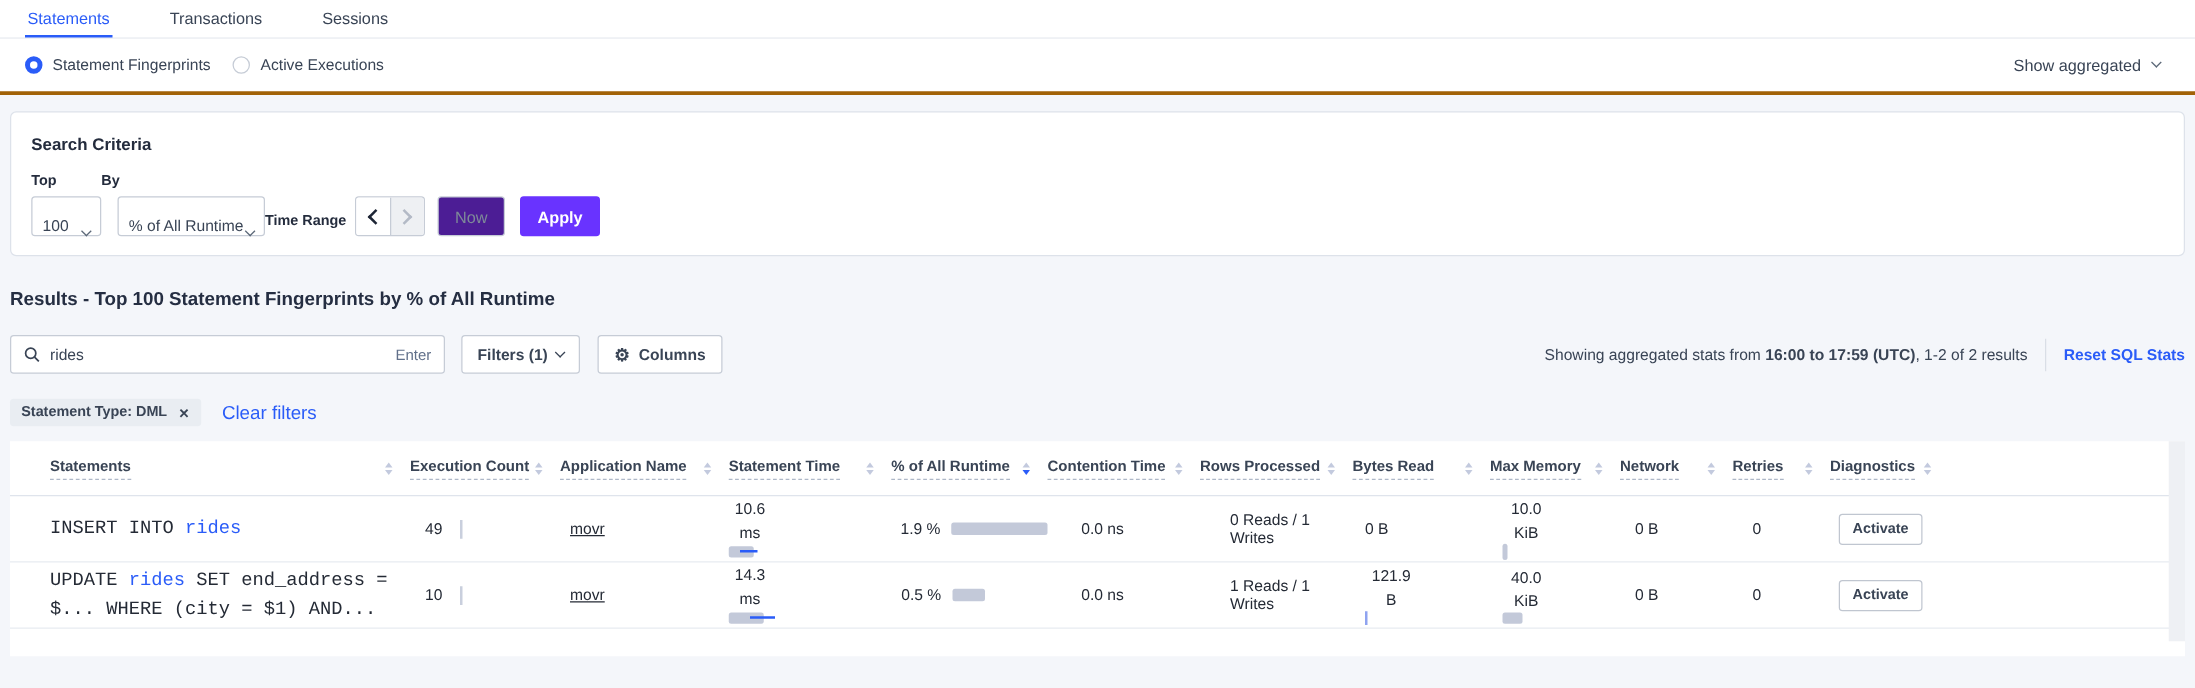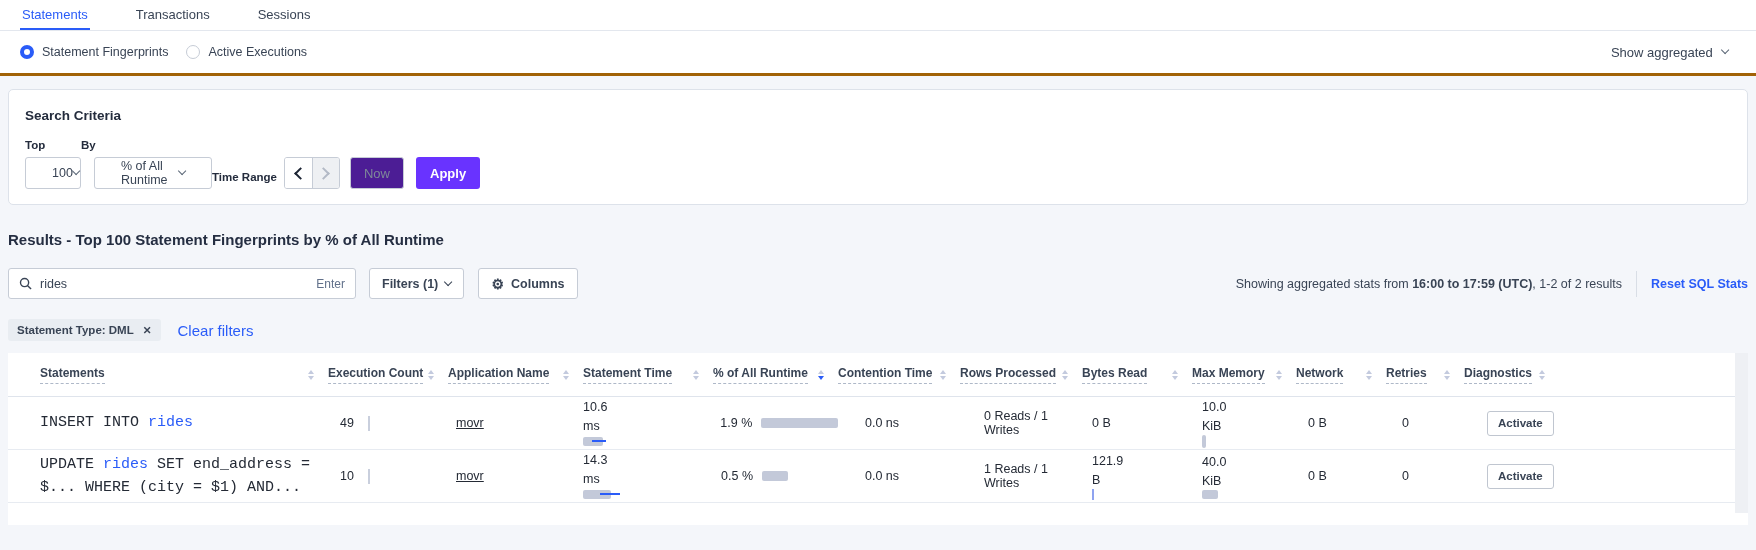--- a/index.html
+++ b/index.html
@@ -24,21 +24,21 @@
   .chev { display:inline-block; border:solid #5c6878; border-width:0 1.6px 1.6px 0; padding:2.6px; transform:rotate(45deg); margin-top:-3px; }
   .chev.lt { transform:rotate(135deg); border-color:#1d2535; border-width:0 2.2px 2.2px 0; padding:3.5px; margin:0 -2px 0 2px;}
   .chev.rt { transform:rotate(-45deg); border-color:#b3bac6; border-width:0 2.2px 2.2px 0; padding:3.5px; margin:0 2px 0 -2px;}
   
   .content { padding:13px 8px 0; }
   .card { background:#fff; border:1px solid #dde2ea; border-radius:5px; padding:18px 16px 15px; }
   .card-title { font-size:13.5px; font-weight:700; color:#242c3d; margin-bottom:16px; }
   .controls { display:flex; align-items:flex-end; }
   .field { display:flex; flex-direction:column; }
   .field .flabel { font-size:11.5px; font-weight:700; color:#242c3d; margin-bottom:6px; }
-  .select { height:32px; border:1px solid #c6ccd6; border-radius:3px; background:#fff; display:flex; align-items:center; padding:0 26px; font-size:12.5px; color:#394455; cursor:pointer; }
+  .select { height:32px; border:1px solid #c6ccd6; border-radius:3px; background:#fff; display:flex; align-items:flex-end; padding:0 8px; font-size:12.5px; color:#394455; cursor:pointer; }
   .select .chev { margin-left:auto; }
   .w-top { width:56px; }  .w-by { width:118px; margin-left:13px; }  .w-tr { width:209px; margin-left:14px; }
   .badge { background:#e7ebf1; border-radius:3px; padding:2px 7px; font-size:11.5px; color:#4a5568; margin-right:10px; }
   .arrowgrp { display:flex; height:32px; border:1px solid #c6ccd6; border-radius:3px; overflow:hidden; margin-left:7px; }
   .abtn { width:27px; display:flex; align-items:center; justify-content:center; background:#fff; border:none; cursor:pointer; }
   .abtn.next { background:#eef0f3; border-left:1px solid #c6ccd6; cursor:default; }
   .nowbtn { height:32px; margin-left:10px; border:1px solid #c6ccd6; border-radius:3px; background:#4c1d95; color:#7e8999; font-size:13px; padding:0 13px; font-family:inherit; }
   .applybtn { height:32px; margin-left:12px; border:none; border-radius:3px; background:#6933ff; color:#fff; font-size:13px; font-weight:700; padding:0 14px; font-family:inherit; cursor:pointer; }
   
   .results-heading { margin-top:26px; font-size:15px; font-weight:700; color:#252e42; }
@@ -75,28 +75,28 @@
   .c4{width:125px;} .c5{width:122px;} .c6{width:122px;} .c7{width:110px;}
   .c8{width:104px;} .c9{width:90px;} .c10{width:78px;} .c11{width:95px;}
   .pad8{padding-left:8px;text-decoration:underline;} .pad10{padding-left:10px;} .pad12{padding-left:12px;}
   .pad16{padding-left:16px;} .pad24{padding-left:24px;} .pad27{padding-left:27px;}
   .sql { font-family:"Liberation Mono","DejaVu Sans Mono",monospace; font-size:15px; color:#242a35; line-height:1.55; padding-right:14px; cursor:pointer; }
   .sql-ident { color:#2a5cf8; }
   .num { display:inline-block; width:26px; text-align:right; }
   .vbar { display:inline-block; background:#c9cfdd; margin-left:14px; }
   .vbar2 { display:inline-block; background:#8fa3f0; }
   .mini { display:flex; flex-direction:column; line-height:1.45; }
-  .val-wrap { display:inline-block; max-width:34px; }
+  .val-wrap { display:inline-block; max-width:34px;text-align:center; }
   .w42 { max-width:42px; } .w38 { max-width:38px; }
   .hbar { display:inline-block; background:#c3c9d9; border-radius:2px; height:9px; }
   .hbar-wrap { position:relative; height:11px; margin-top:2px; }
   .hbar-wrap .hbar { position:absolute; left:0; top:0; }
   .bline { position:absolute; top:3px; height:2.5px; background:#2a5cf8; }
   .pct { display:inline-block; width:40px; text-align:right; margin-right:9px; }
-  .activate { margin-left:23px; height:25px; padding:0 10px; border:1px solid #c0c6d0; border-radius:3px; background:#fff; font-size:11.5px; font-weight:700; color:#394455; font-family:inherit; cursor:pointer; }
+  .activate { margin-left:7px; height:25px; padding:0 10px; border:1px solid #c0c6d0; border-radius:3px; background:#fff; font-size:11.5px; font-weight:700; color:#394455; font-family:inherit; cursor:pointer; }
 </style>
 </head>
 <body>
 
 <div class="tabbar">
   <div class="tab active">
       <span>Statements</span>
     </div>
   <div class="tab">
       <span>Transactions</span>

